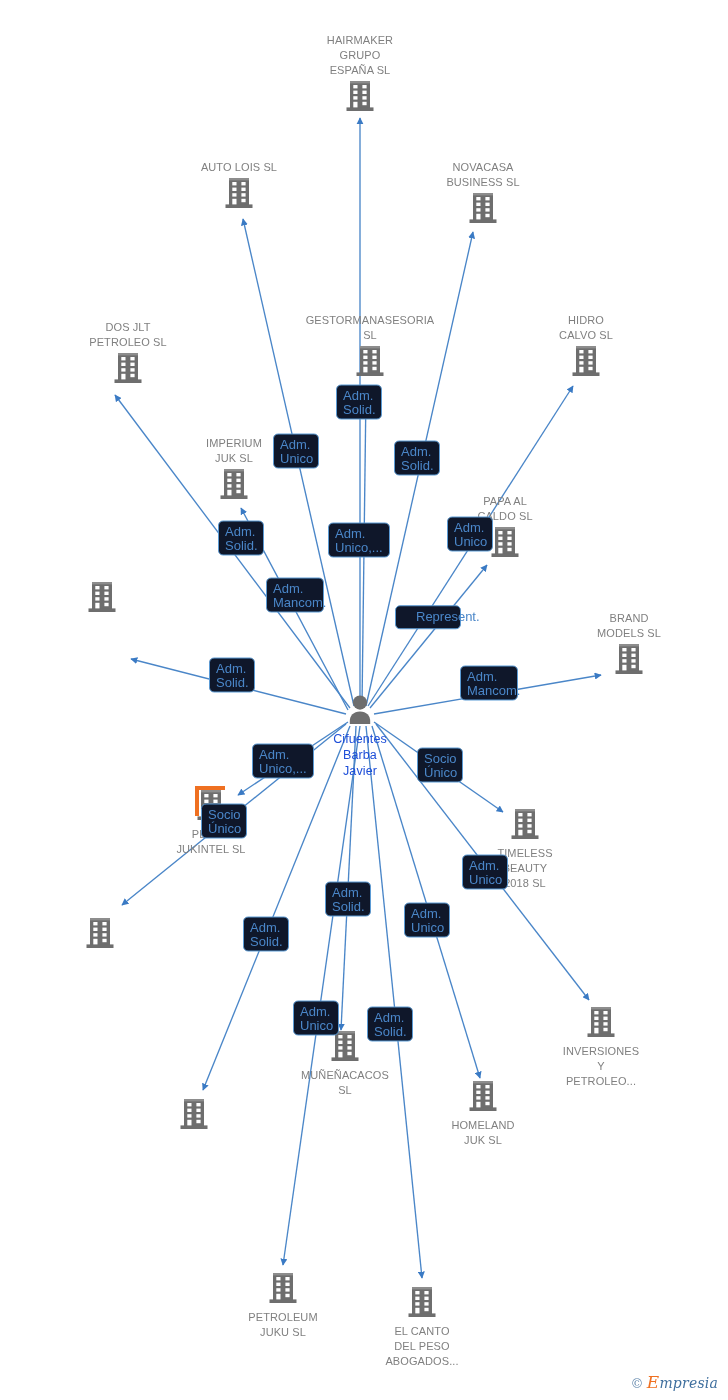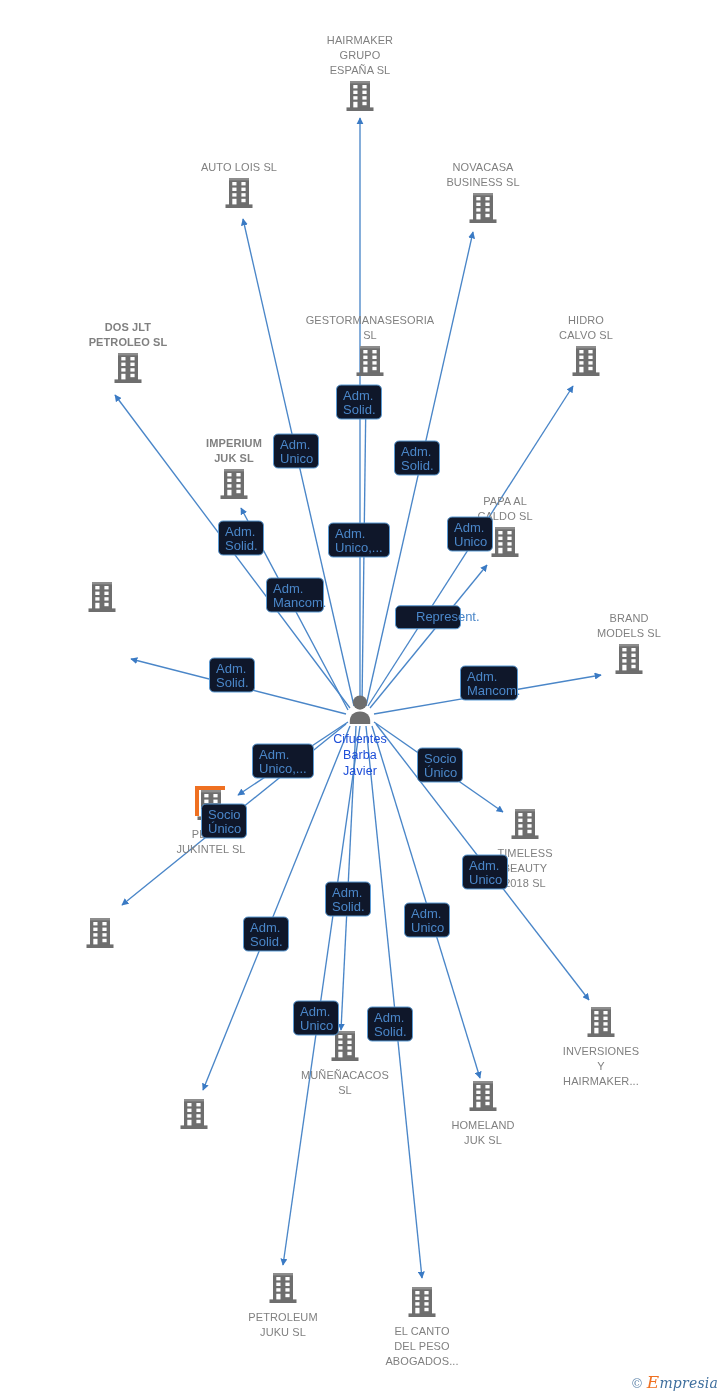--- a/index.html
+++ b/index.html
@@ -145,21 +145,21 @@
               <rect x="17.4" y="6" width="4.2" height="3.4"></rect>
               <rect x="8.3" y="11.6" width="4.2" height="3.4"></rect>
               <rect x="17.4" y="11.6" width="4.2" height="3.4"></rect>
               <rect x="8.3" y="17.2" width="4.2" height="3.4"></rect>
               <rect x="17.4" y="17.2" width="4.2" height="3.4"></rect>
               <rect x="8.3" y="22.8" width="4.2" height="5.6"></rect>
               <rect x="17.4" y="22.8" width="4.2" height="3.4"></rect>
             </g>
           </svg></span>
       </div>
-      <div class="node above" style="left: 128px; top: 320px; font-weight: bold;">
+      <div class="node above" style="left: 128px; top: 320px;">
         <span class="cap">DOS JLT
 PETROLEO  SL</span>
         <span class="glyph"><svg width="30" height="34" viewBox="0 0 30 34" xmlns="http://www.w3.org/2000/svg" aria-hidden="true">
             <rect x="5" y="2" width="20" height="27" fill="#6e6e6e"></rect>
             <rect x="5" y="2" width="20" height="2.4" fill="#8d8d8d"></rect>
             <rect x="1.5" y="28.4" width="27" height="3.6" fill="#6e6e6e"></rect>
             <g fill="#ffffff">
               <rect x="8.3" y="6" width="4.2" height="3.4"></rect>
               <rect x="17.4" y="6" width="4.2" height="3.4"></rect>
               <rect x="8.3" y="11.6" width="4.2" height="3.4"></rect>
@@ -202,21 +202,21 @@
               <rect x="17.4" y="6" width="4.2" height="3.4"></rect>
               <rect x="8.3" y="11.6" width="4.2" height="3.4"></rect>
               <rect x="17.4" y="11.6" width="4.2" height="3.4"></rect>
               <rect x="8.3" y="17.2" width="4.2" height="3.4"></rect>
               <rect x="17.4" y="17.2" width="4.2" height="3.4"></rect>
               <rect x="8.3" y="22.8" width="4.2" height="5.6"></rect>
               <rect x="17.4" y="22.8" width="4.2" height="3.4"></rect>
             </g>
           </svg></span>
       </div>
-      <div class="node above" style="left: 234px; top: 436px; font-weight: bold;">
+      <div class="node above" style="left: 234px; top: 436px;">
         <span class="cap">IMPERIUM
 JUK  SL</span>
         <span class="glyph"><svg width="30" height="34" viewBox="0 0 30 34" xmlns="http://www.w3.org/2000/svg" aria-hidden="true">
             <rect x="5" y="2" width="20" height="27" fill="#6e6e6e"></rect>
             <rect x="5" y="2" width="20" height="2.4" fill="#8d8d8d"></rect>
             <rect x="1.5" y="28.4" width="27" height="3.6" fill="#6e6e6e"></rect>
             <g fill="#ffffff">
               <rect x="8.3" y="6" width="4.2" height="3.4"></rect>
               <rect x="17.4" y="6" width="4.2" height="3.4"></rect>
               <rect x="8.3" y="11.6" width="4.2" height="3.4"></rect>
@@ -351,21 +351,21 @@
               <rect x="8.3" y="11.6" width="4.2" height="3.4"></rect>
               <rect x="17.4" y="11.6" width="4.2" height="3.4"></rect>
               <rect x="8.3" y="17.2" width="4.2" height="3.4"></rect>
               <rect x="17.4" y="17.2" width="4.2" height="3.4"></rect>
               <rect x="8.3" y="22.8" width="4.2" height="5.6"></rect>
               <rect x="17.4" y="22.8" width="4.2" height="3.4"></rect>
             </g>
           </svg></span>
         <span class="cap">INVERSIONES
 Y
-HAIRMAKER...</span>
+PETROLEO...</span>
       </div>
       <div class="node below" style="left: 345px; top: 1029px;">
         <span class="glyph"><svg width="30" height="34" viewBox="0 0 30 34" xmlns="http://www.w3.org/2000/svg" aria-hidden="true">
             <rect x="5" y="2" width="20" height="27" fill="#6e6e6e"></rect>
             <rect x="5" y="2" width="20" height="2.4" fill="#8d8d8d"></rect>
             <rect x="1.5" y="28.4" width="27" height="3.6" fill="#6e6e6e"></rect>
             <g fill="#ffffff">
               <rect x="8.3" y="6" width="4.2" height="3.4"></rect>
               <rect x="17.4" y="6" width="4.2" height="3.4"></rect>
               <rect x="8.3" y="11.6" width="4.2" height="3.4"></rect>

